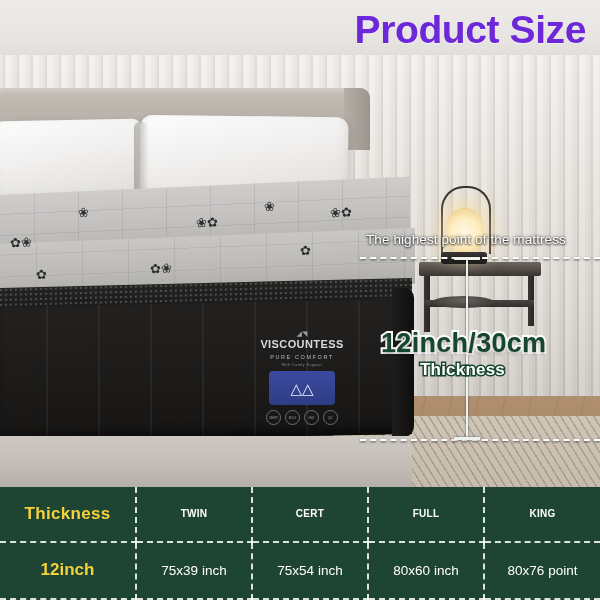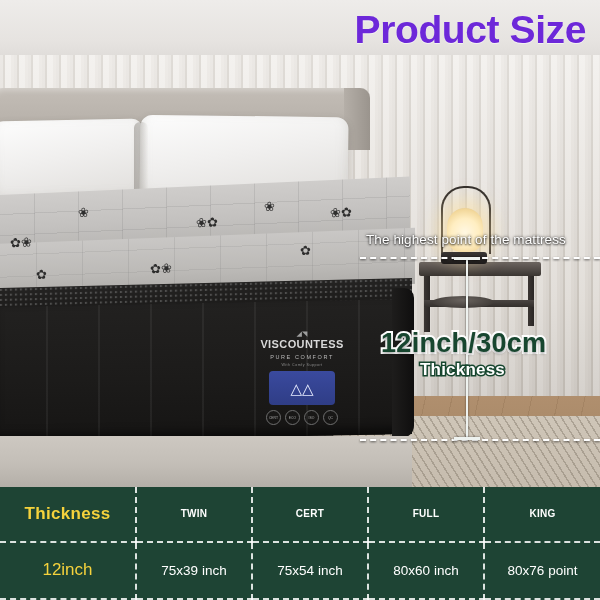--- a/index.html
+++ b/index.html
@@ -167,21 +167,21 @@
     color:#6d28d9;letter-spacing:-.4px;white-space:nowrap;
     text-shadow:0 1px 0 rgba(255,255,255,.55);}
 
   
   .table-panel{position:absolute;left:0;top:487px;width:600px;height:113px;
     background:#1e4434;}
   .tbl{width:100%;height:100%;border-collapse:collapse;table-layout:fixed;}
   .tbl td{text-align:center;vertical-align:middle;color:#ffffff;
     font-size:13.5px;padding:0;}
   .tbl tr.head td{font-size:10px;font-weight:bold;letter-spacing:.3px;}
-  .tbl td.rowhead{color:#f5d23c;font-weight:normal;font-size:17px;}
+  .tbl td.rowhead{color:#f5d23c;font-weight:bold;font-size:17px;}
   .tbl tr.head td.rowhead{font-size:17px;}
   .tbl td.sep{border-right:2px dashed rgba(255,255,255,.85);}
   .tbl tr.r1 td,.tbl tr.head td{border-bottom:2px dashed rgba(255,255,255,.85);}
   .col-first{width:135px;}
 </style>
 </head>
 <body>
 
 <div class="stage">
 

